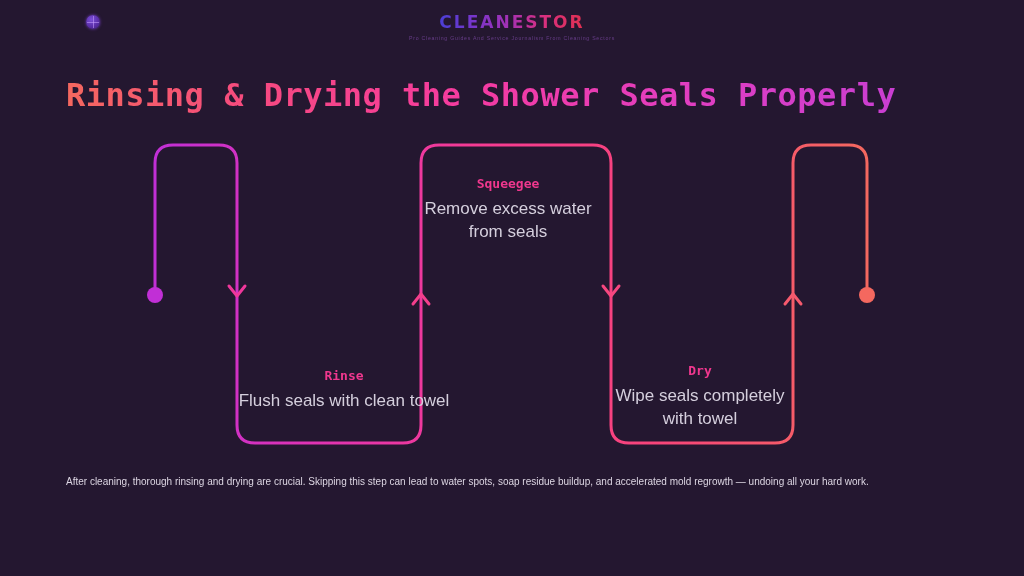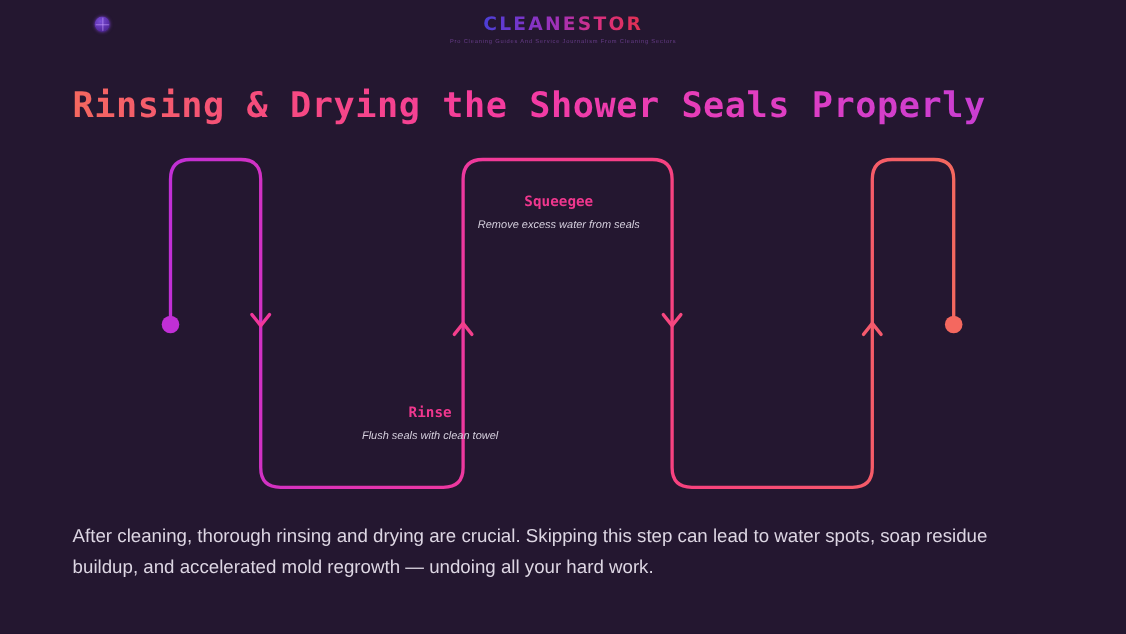--- a/index.html
+++ b/index.html
@@ -111,38 +111,37 @@
   }
   .step-title {
     font-family: "DejaVu Sans Mono", monospace;
     font-size: 13px;
     font-weight: bold;
     color: #f0378e;
     margin-bottom: 6px;
   }
   .step-desc {
     font-family: "Liberation Sans", sans-serif;
-    font-size: 10px;
+    font-size: 17px;
     color: #d5cfdd;
     line-height: 1.35;
-    font-style: italic;
   }
 
   #step-squeegee { left: 418px; top: 164px; width: 180px; margin-top: 12px; }
-  #step-rinse    { left: 238px; top: 368px; width: 212px; margin-left: 47px; }
+  #step-rinse    { left: 238px; top: 368px; width: 212px; }
   #step-dry      { left: 610px; top: 363px; width: 180px; }
 
   
   #footer-note {
     position: absolute;
     left: 66px;
     top: 474px;
     width: 895px;
     font-family: "Liberation Sans", sans-serif;
-    font-size: 17px;
+    font-size: 10px;
     line-height: 1.65;
     color: #ddd6e3;
   }
 </style>
 </head>
 <body>
 
 <div id="page">
 
   <div id="brand">
@@ -201,16 +200,20 @@
   <div class="step-label" id="step-squeegee">
     <div class="step-title">Squeegee</div>
     <div class="step-desc">Remove excess water from seals</div>
   </div>
 
   <div class="step-label" id="step-rinse">
     <div class="step-title">Rinse</div>
     <div class="step-desc">Flush seals with clean towel</div>
   </div>
 
+  <div class="step-label" id="step-dry">
+    <div class="step-title">Dry</div>
+    <div class="step-desc">Wipe seals completely with towel</div>
+  </div>
 
   <div id="footer-note">After cleaning, thorough rinsing and drying are crucial. Skipping this step can lead to water spots, soap residue buildup, and accelerated mold regrowth — undoing all your hard work.</div>
 
 </div>
 
 </body></html>

